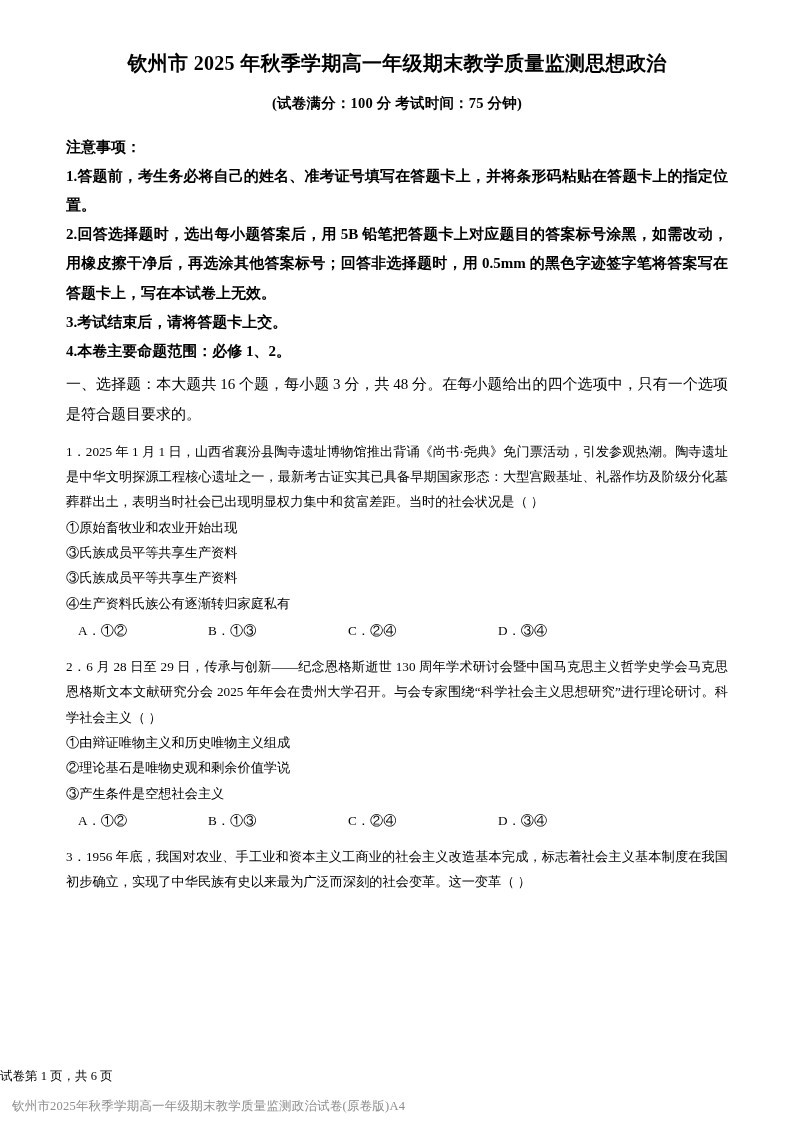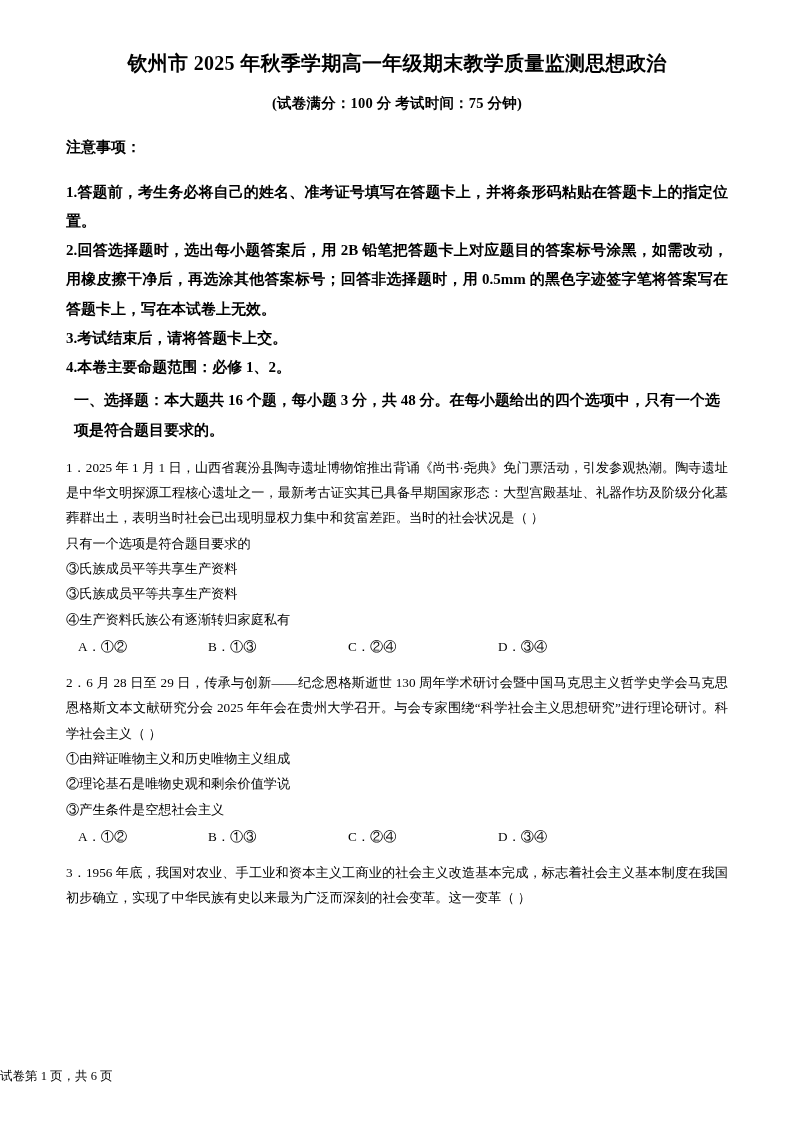--- a/index.html
+++ b/index.html
@@ -36,36 +36,36 @@
     font-size: 14.5px;
     font-weight: bold;
     margin-top: 16px;
     margin-bottom: 0;
     letter-spacing: 0.2px;
   }
   .notice-heading {
     font-size: 15px;
     font-weight: bold;
     margin-top: 20px;
-    margin-bottom: 16px;
+    margin-bottom: 0;
     line-height: 1.9;
   }
   .notice-item {
     font-size: 15px;
     font-weight: bold;
     line-height: 1.95;
     text-align: justify;
     margin: 0;
   }
   .section-heading {
     font-size: 15px;
-    font-weight: bold;
+    font-weight: normal;
     line-height: 1.95;
     text-align: justify;
-    margin: 8px;
+    margin: 0;
     margin-top: 4px;
   }
   .q-block {
     margin-top: 10px;
   }
   .q-stem {
     font-size: 13.2px;
     line-height: 1.92;
     text-align: justify;
     margin: 0;
@@ -113,29 +113,29 @@
 
 <div class="page">
 
   <h1 class="doc-title">钦州市 2025 年秋季学期高一年级期末教学质量监测思想政治</h1>
 
   <div class="doc-subtitle">(试卷满分：100 分 考试时间：75 分钟)</div>
 
   <div class="notice-heading">注意事项：</div>
 
   <p class="notice-item">1.答题前，考生务必将自己的姓名、准考证号填写在答题卡上，并将条形码粘贴在答题卡上的指定位置。</p>
-  <p class="notice-item">2.回答选择题时，选出每小题答案后，用 2B 铅笔把答题卡上对应题目的答案标号涂黑，如需改动，用橡皮擦干净后，再选涂其他答案标号；回答非选择题时，用 0.5mm 的黑色字迹签字笔将答案写在答题卡上，写在本试卷上无效。</p>
+  <p class="notice-item">2.回答选择题时，选出每小题答案后，用 5B 铅笔把答题卡上对应题目的答案标号涂黑，如需改动，用橡皮擦干净后，再选涂其他答案标号；回答非选择题时，用 0.5mm 的黑色字迹签字笔将答案写在答题卡上，写在本试卷上无效。</p>
   <p class="notice-item">3.考试结束后，请将答题卡上交。</p>
   <p class="notice-item">4.本卷主要命题范围：必修 1、2。</p>
 
   <p class="section-heading">一、选择题：本大题共 16 个题，每小题 3 分，共 48 分。在每小题给出的四个选项中，只有一个选项是符合题目要求的。</p>
 
   <div class="q-block">
     <p class="q-stem">1．2025 年 1 月 1 日，山西省襄汾县陶寺遗址博物馆推出背诵《尚书·尧典》免门票活动，引发参观热潮。陶寺遗址是中华文明探源工程核心遗址之一，最新考古证实其已具备早期国家形态：大型宫殿基址、礼器作坊及阶级分化墓葬群出土，表明当时社会已出现明显权力集中和贫富差距。当时的社会状况是（ ）</p>
-    <p class="q-option">只有一个选项是符合题目要求的</p>
+    <p class="q-option">①原始畜牧业和农业开始出现</p>
     <p class="q-option">③氏族成员平等共享生产资料</p>
     <p class="q-option">③氏族成员平等共享生产资料</p>
     <p class="q-option">④生产资料氏族公有逐渐转归家庭私有</p>
     <div class="q-choices">
       <span class="ch-a">A．①②</span>
       <span class="ch-b">B．①③</span>
       <span class="ch-c">C．②④</span>
       <span class="ch-d">D．③④</span>
     </div>
   </div>
@@ -151,14 +151,15 @@
       <span class="ch-c">C．②④</span>
       <span class="ch-d">D．③④</span>
     </div>
   </div>
 
   <div class="q-block">
     <p class="q-stem">3．1956 年底，我国对农业、手工业和资本主义工商业的社会主义改造基本完成，标志着社会主义基本制度在我国初步确立，实现了中华民族有史以来最为广泛而深刻的社会变革。这一变革（ ）</p>
   </div>
 
   <div class="footer-page">试卷第 1 页，共 6 页</div>
+  <div class="footer-watermark">钦州市2025年秋季学期高一年级期末教学质量监测政治试卷(原卷版)A4</div>
 
 </div>
 
 </body></html>

